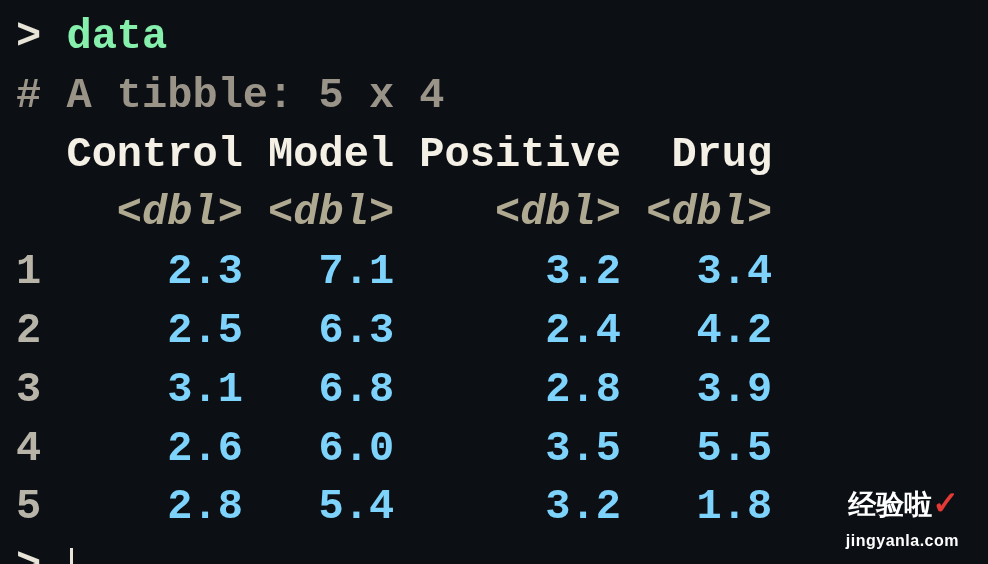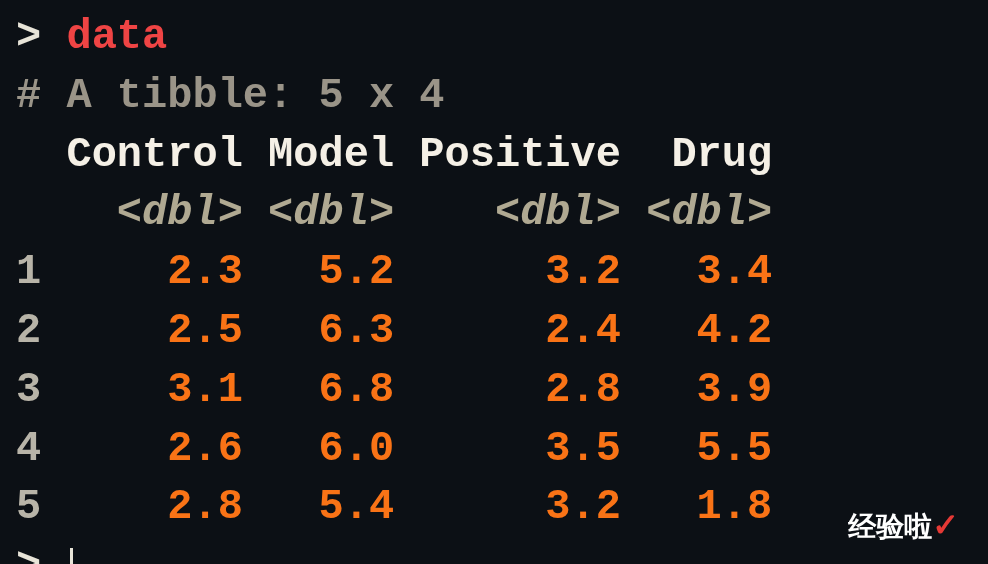--- a/index.html
+++ b/index.html
@@ -17,40 +17,40 @@
       width: 988px;
       height: 564px;
       overflow: hidden;
       position: relative;
       font-weight: bold;
     }
     .prompt {
       color: #e8e4d8;
     }
     .command {
-      color: #ef4444;
+      color: #86efac;
     }
     .comment {
       color: #9a9488;
     }
     .header {
       color: #f5f0e6;
       font-weight: bold;
       margin-top: 12px;
     }
     .type-ann {
       color: #b0a992;
       font-style: italic;
       margin-top: 10px;
     }
     .row-num {
       color: #b8b4a8;
     }
     .cell {
-      color: #f97316;
+      color: #7dd3fc;
       text-align: center;
     }
     .cursor {
       display: inline-block;
       width: 3px;
       height: 42px;
       background: #e8e4d8;
       vertical-align: text-bottom;
       margin-left: 4px;
     }
@@ -81,24 +81,25 @@
       white-space: pre;
     }
   </style>
 </head>
 <body>
 
 <pre><span class="prompt">&gt;</span> <span class="command">data</span>
 <span class="comment"><span>#</span> <span>A tibble: 5 x 4</span></span>
   <span class="header">Control</span> <span class="header">Model</span> <span class="header">Positive</span>  <span class="header">Drug</span>
     <span class="type-ann">&lt;dbl&gt;</span> <span class="type-ann">&lt;dbl&gt;</span>    <span class="type-ann">&lt;dbl&gt;</span> <span class="type-ann">&lt;dbl&gt;</span>
-<span class="row-num">1</span>     <span class="cell">2.3</span>   <span class="cell">5.2</span>      <span class="cell">3.2</span>   <span class="cell">3.4</span>
+<span class="row-num">1</span>     <span class="cell">2.3</span>   <span class="cell">7.1</span>      <span class="cell">3.2</span>   <span class="cell">3.4</span>
 <span class="row-num">2</span>     <span class="cell">2.5</span>   <span class="cell">6.3</span>      <span class="cell">2.4</span>   <span class="cell">4.2</span>
 <span class="row-num">3</span>     <span class="cell">3.1</span>   <span class="cell">6.8</span>      <span class="cell">2.8</span>   <span class="cell">3.9</span>
 <span class="row-num">4</span>     <span class="cell">2.6</span>   <span class="cell">6.0</span>      <span class="cell">3.5</span>   <span class="cell">5.5</span>
 <span class="row-num">5</span>     <span class="cell">2.8</span>   <span class="cell">5.4</span>      <span class="cell">3.2</span>   <span class="cell">1.8</span>
 <span class="prompt">&gt;</span> <span class="cursor"></span></pre>
 
 <div class="watermark">
   <div>
     <span class="zh">经验啦</span><span class="check">✓</span>
   </div>
+  <div class="domain">jingyanla.com</div>
 </div>
 
 </body></html>

